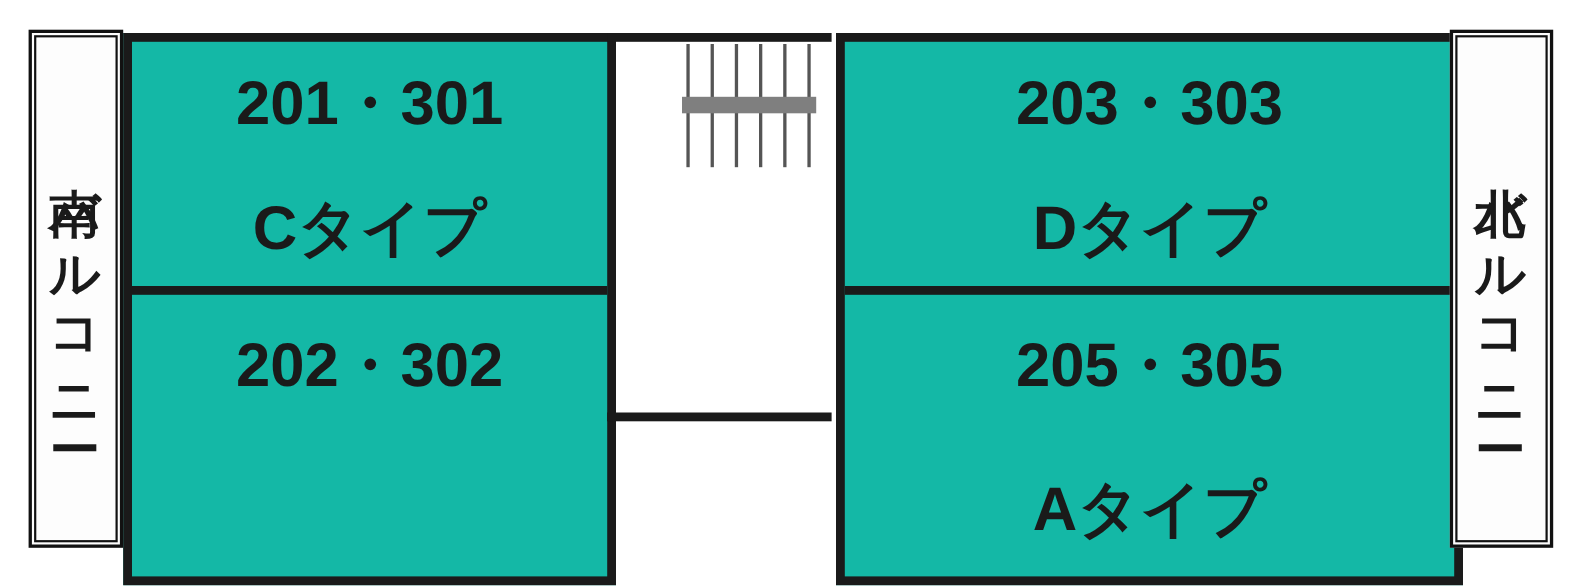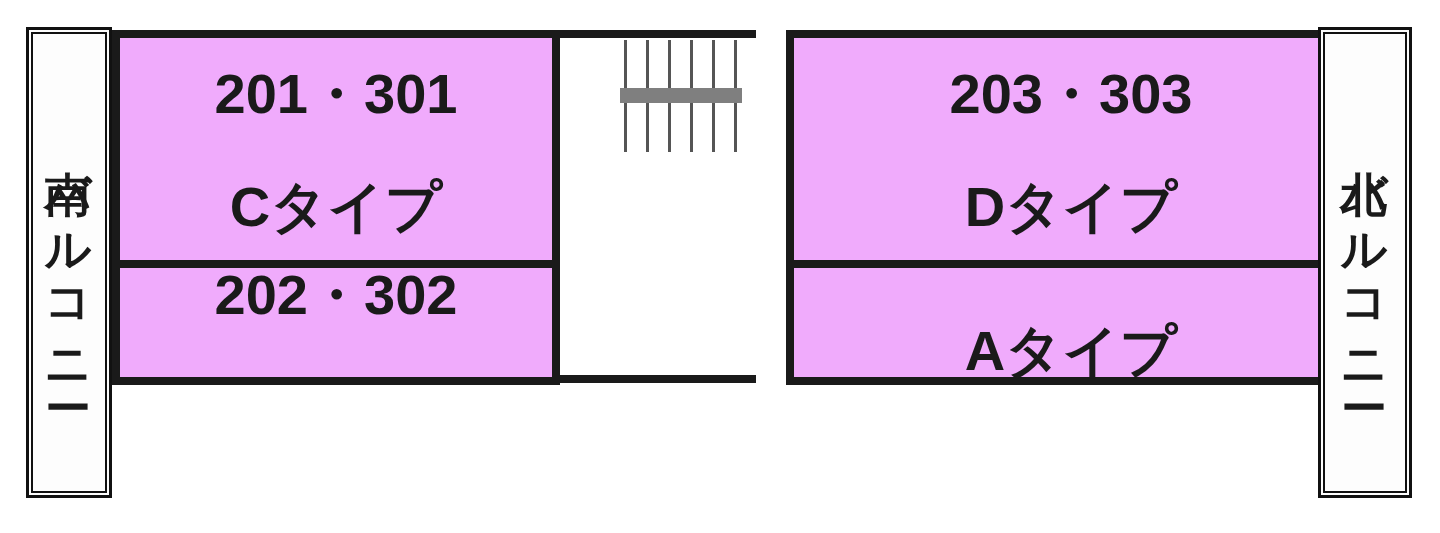--- a/index.html
+++ b/index.html
@@ -38,29 +38,29 @@
     font-weight: bold;
     letter-spacing: 8px;
     line-height: 1;
     white-space: nowrap;
   }
 
   
   .block {
     position: absolute;
     top: 30px;
-    height: 355px;
-    background: #f0abfc;
+    height: 502px;
+    background: #14b8a6;
     border: 8px solid #1a1a1a;
     box-sizing: border-box;
     display: flex;
     flex-direction: column;
   }
   .block-left  { left: 112px; width: 448px; }
-  .block-right { left: 786px; width: 570px; }
+  .block-right { left: 760px; width: 570px; }
   .room { position: relative; }
   .room-top { height: 222px; }
   .room-divider { height: 8px; background: #1a1a1a; flex: none; }
   .room-bottom { flex: 1; border-radius: 32px; }
   .room-units, .room-type {
     position: absolute;
     left: 0; right: 0;
     text-align: center;
     transform: translateY(-50%);
     font-size: 56px;
@@ -147,20 +147,21 @@
     <div class="stair-landing"></div>
   </div>
 
   <div class="block block-right">
     <div class="room room-top">
       <div class="room-units">203・303</div>
       <div class="room-type">Dタイプ</div>
     </div>
     <div class="room-divider"></div>
     <div class="room room-bottom">
+      <div class="room-units">205・305</div>
       <div class="room-type">Aタイプ</div>
     </div>
   </div>
 
   <div class="balcony balcony-right">
     <div class="balcony-inner">
       <span class="balcony-label">北バルコニー</span>
     </div>
   </div>
 

